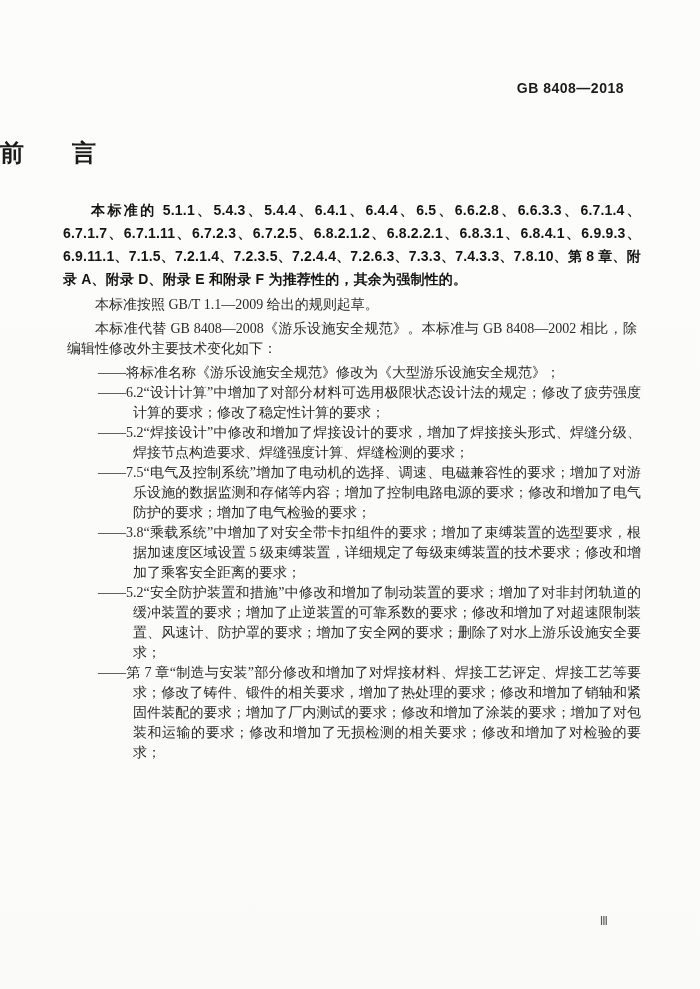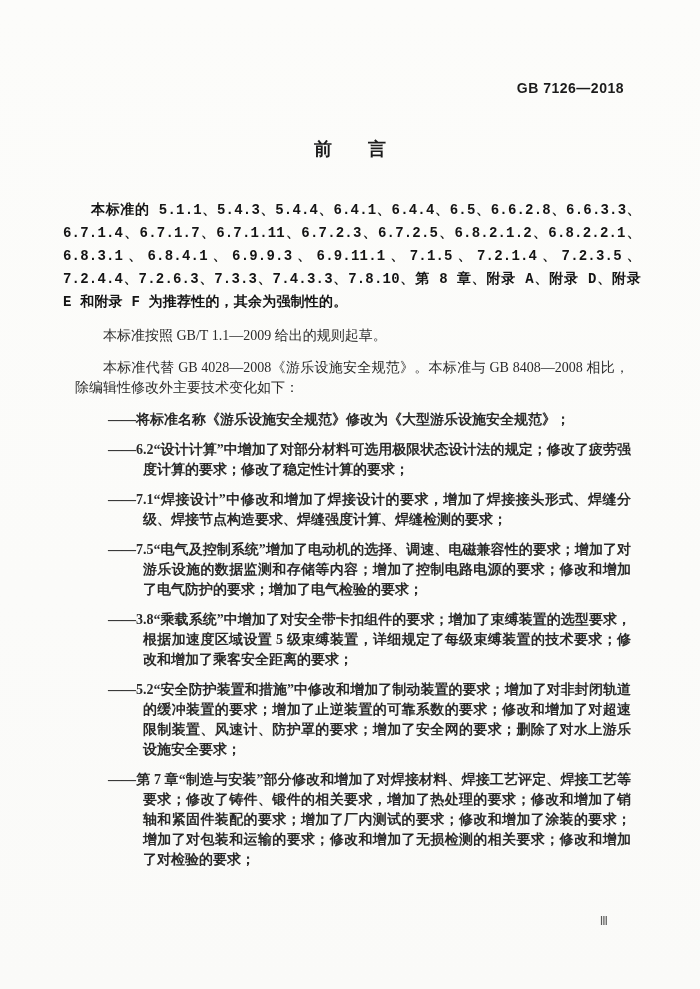--- a/index.html
+++ b/index.html
@@ -14,79 +14,78 @@
     overflow:hidden;
   }
   .std-code {
     position:absolute; top:80px; right:76px;
     font-family:"Liberation Sans","DejaVu Sans",sans-serif;
     font-weight:700; font-size:14px; letter-spacing:0.5px;
     color:#1b1b1b;
   }
   .fw-title {
     position:absolute; top:137px; left:0; right:0;
-    text-align:center;
-    font-size:18px; font-weight:700; color:#1b1b1b;
+    text-align:left;
+    font-size:24px; font-weight:700; color:#1b1b1b;
     font-family:"Liberation Sans","DejaVu Sans",sans-serif;
   }
   .content {
     position:absolute; top:199px; left:63px; width:578px;
     font-size:14px; line-height:20px;
     text-align:justify; text-justify:inter-ideograph;
   }
   .clause-statement {
     margin:0 0 2px 0;
     text-indent:28px;
     font-weight:700;
     line-height:23px;
     color:#151515;
-    font-family:Liberation Mono, monospace;
+    font-family:Liberation Sans, sans-serif;
     letter-spacing:0.2px;
   }
   .para {
-    margin:12px;
+    margin:4px;
     text-indent:28px;
   }
   .changes {
     list-style:none;
     margin:0; padding:0;
   }
   .changes li {
     padding-left:70px;
     text-indent:-35px;
-    margin:10px;
-    font-weight:bold;
+    margin:0;
   }
   .page-number {
     position:absolute; right:92px; bottom:61px;
     font-size:12px; color:#5a5a5a;
     font-family:"Liberation Sans","DejaVu Sans",sans-serif;
   }
 </style>
 </head>
 <body>
 
 <div class="page">
 
-  <div class="std-code">GB 7126—2018</div>
+  <div class="std-code">GB 8408—2018</div>
 
   <div class="fw-title">前　　言</div>
 
   <div class="content">
 
     <p class="clause-statement">本标准的 5.1.1、5.4.3、5.4.4、6.4.1、6.4.4、6.5、6.6.2.8、6.6.3.3、6.7.1.4、6.7.1.7、6.7.1.11、6.7.2.3、6.7.2.5、6.8.2.1.2、6.8.2.2.1、6.8.3.1、6.8.4.1、6.9.9.3、6.9.11.1、7.1.5、7.2.1.4、7.2.3.5、7.2.4.4、7.2.6.3、7.3.3、7.4.3.3、7.8.10、第 8 章、附录 A、附录 D、附录 E 和附录 F 为推荐性的，其余为强制性的。</p>
 
     <p class="para">本标准按照 GB/T 1.1—2009 给出的规则起草。</p>
 
-    <p class="para">本标准代替 GB 4028—2008《游乐设施安全规范》。本标准与 GB 8408—2008 相比，除编辑性修改外主要技术变化如下：</p>
+    <p class="para">本标准代替 GB 8408—2008《游乐设施安全规范》。本标准与 GB 8408—2002 相比，除编辑性修改外主要技术变化如下：</p>
 
     <ul class="changes">
       <li>——将标准名称《游乐设施安全规范》修改为《大型游乐设施安全规范》；</li>
       <li>——6.2“设计计算”中增加了对部分材料可选用极限状态设计法的规定；修改了疲劳强度计算的要求；修改了稳定性计算的要求；</li>
-      <li>——7.1“焊接设计”中修改和增加了焊接设计的要求，增加了焊接接头形式、焊缝分级、焊接节点构造要求、焊缝强度计算、焊缝检测的要求；</li>
+      <li>——5.2“焊接设计”中修改和增加了焊接设计的要求，增加了焊接接头形式、焊缝分级、焊接节点构造要求、焊缝强度计算、焊缝检测的要求；</li>
       <li>——7.5“电气及控制系统”增加了电动机的选择、调速、电磁兼容性的要求；增加了对游乐设施的数据监测和存储等内容；增加了控制电路电源的要求；修改和增加了电气防护的要求；增加了电气检验的要求；</li>
       <li>——3.8“乘载系统”中增加了对安全带卡扣组件的要求；增加了束缚装置的选型要求，根据加速度区域设置 5 级束缚装置，详细规定了每级束缚装置的技术要求；修改和增加了乘客安全距离的要求；</li>
       <li>——5.2“安全防护装置和措施”中修改和增加了制动装置的要求；增加了对非封闭轨道的缓冲装置的要求；增加了止逆装置的可靠系数的要求；修改和增加了对超速限制装置、风速计、防护罩的要求；增加了安全网的要求；删除了对水上游乐设施安全要求；</li>
       <li>——第 7 章“制造与安装”部分修改和增加了对焊接材料、焊接工艺评定、焊接工艺等要求；修改了铸件、锻件的相关要求，增加了热处理的要求；修改和增加了销轴和紧固件装配的要求；增加了厂内测试的要求；修改和增加了涂装的要求；增加了对包装和运输的要求；修改和增加了无损检测的相关要求；修改和增加了对检验的要求；</li>
     </ul>
 
   </div>
 
   <div class="page-number">Ⅲ</div>
 

